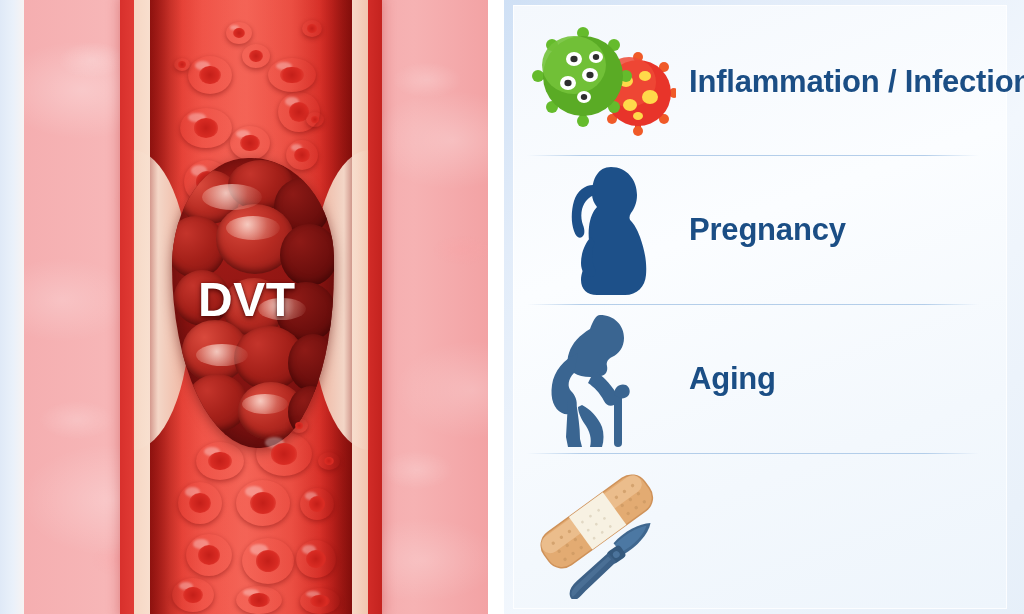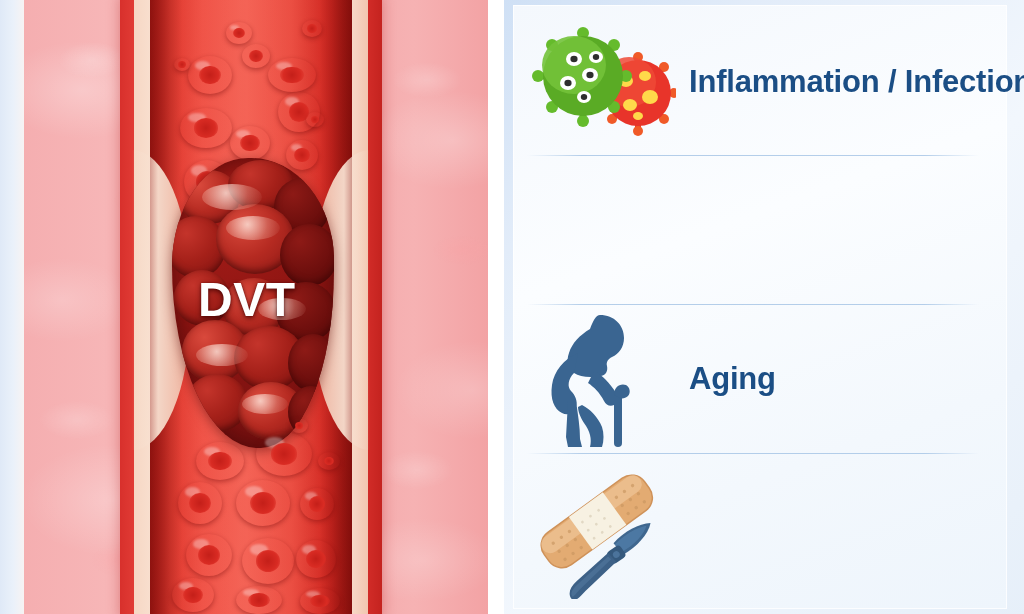--- a/index.html
+++ b/index.html
@@ -274,20 +274,35 @@
                 <ellipse cx="58" cy="76" rx="7" ry="6" fill="#ffffff"></ellipse>
                   <ellipse cx="58" cy="76" rx="3.2" ry="2.9" fill="#2e2e2e"></ellipse>
               </g>
             </g>
           </svg>
         </div>
         <div class="row-label">Inflammation / Infection</div>
       </div>
       <div class="row-divider" style="top:150px;"></div>
 
+      <div class="row" style="top:151px;height:148px;">
+        <div class="icon-cell">
+          <svg width="120" height="134" viewBox="0 0 120 134">
+            <path class="sil-dark" d="M70,4 C86,4 96,17 96,32 C96,40 93,46 90,50 C88,53 88,56 90,58
+                 C93,61 96,66 99,74 C104,88 106,100 105,112 C104,124 96,132 84,132
+                 L56,132 C46,132 40,126 40,117 C40,110 43,104 47,99 C50,95 51,92 50,88
+                 C48,80 47,72 48,64 C49,55 52,48 56,44 C53,40 51,36 51,31 C51,16 57,4 70,4 Z"></path>
+            <path class="sil-dark" d="M52,22 C44,22 36,28 33,38 C30,48 30,60 33,68 C35,74 38,76 41,74
+                 C44,72 44,67 42,62 C39,54 40,44 45,38 C48,34 52,32 55,32 Z"></path>
+            <path class="sil-dark" d="M50,74 C44,80 40,90 40,100 C40,108 44,114 50,114
+                 C54,114 56,110 54,106 C50,98 50,86 54,80 Z"></path>
+          </svg>
+        </div>
+        <div class="row-label">Pregnancy</div>
+      </div>
       <div class="row-divider" style="top:299px;"></div>
 
       <div class="row" style="top:300px;height:148px;">
         <div class="icon-cell">
           <svg width="126" height="140" viewBox="0 0 126 140">
             <path class="sil-mid" d="M62,6 C76,6 86,16 86,29 C86,38 81,45 74,48 C70,50 68,53 69,57
                  C70,62 68,66 63,67 C52,69 42,68 36,64 C30,60 28,52 31,44 C34,34 42,26 52,20
                  C55,12 58,6 62,6 Z"></path>
             <path class="sil-mid" d="M40,44 C26,50 16,62 14,76 C12,90 16,100 24,104 C30,107 36,104 38,98
                  C40,92 37,86 33,82 C29,78 30,70 36,64 Z"></path>

